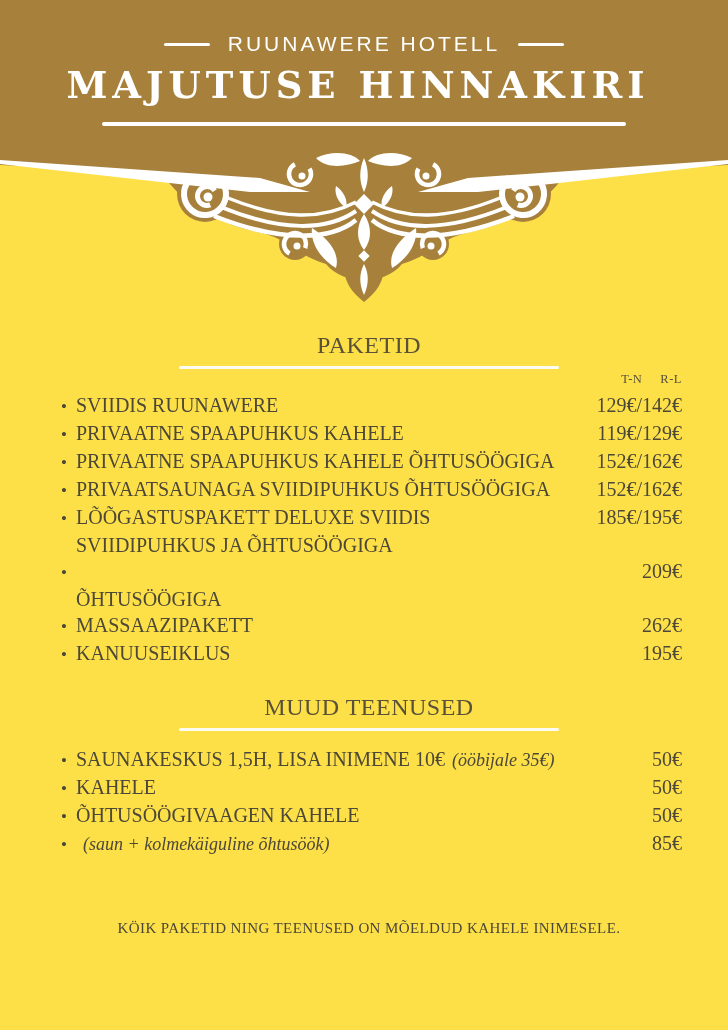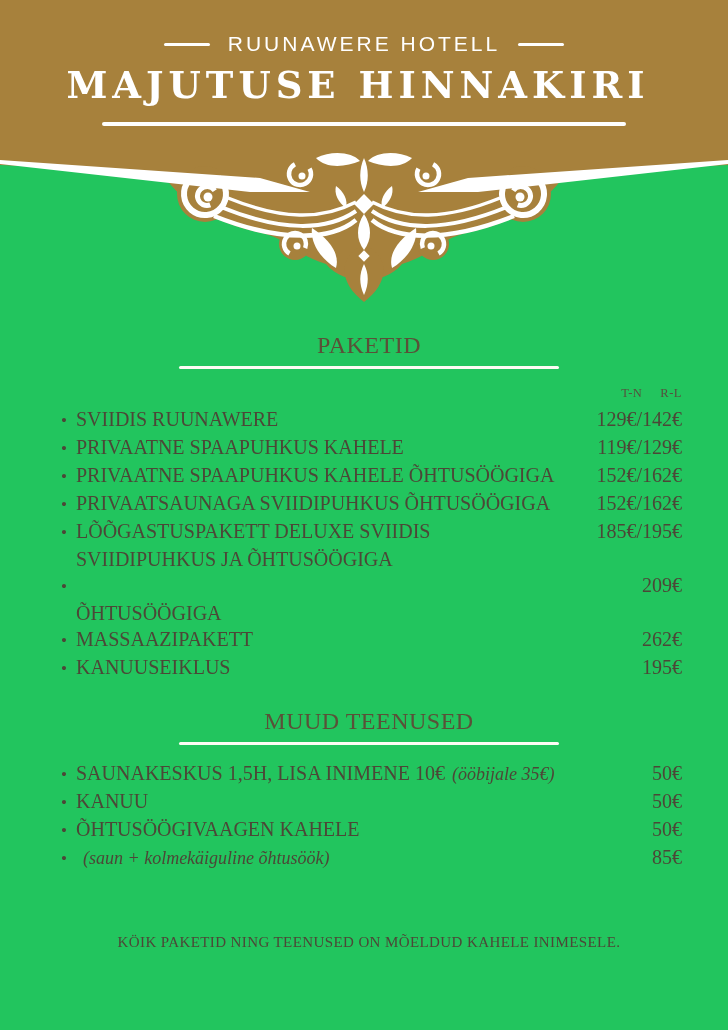--- a/index.html
+++ b/index.html
@@ -2,21 +2,21 @@
 <html><head>
 <meta charset="utf-8">
 <style>
   html,body{margin:0;padding:0;}
   body{
     width:728px;height:1030px;
     font-family:"Liberation Serif", serif;
     background:#e9dfc7;
     overflow:hidden;
   }
-  .page{position:relative;width:728px;height:1030px;background:#22c55e;}
+  .page{position:relative;width:728px;height:1030px;background:#fde047;}
 
   
   .banner{
     position:relative;width:728px;height:152px;
     background:#a7813c;
   }
   .hotel-row{
     display:flex;align-items:center;justify-content:center;
     padding-top:32px;
   }
@@ -56,21 +56,21 @@
     font-size:24px;font-weight:normal;letter-spacing:0.5px;
     color:#5a5138;
   }
   .heading-rule{
     width:380px;height:3px;background:#fdfcf4;
     margin:7px auto 0 auto;border-radius:2px;
   }
   .col-heads{
     display:flex;justify-content:flex-end;gap:18px;
     font-size:12.5px;color:#55503e;letter-spacing:0.5px;
-    margin-top:17px;height:15px;
+    margin-top:3px;height:15px;
   }
   .rows{margin-top:5px;}
   .row{font-size:20px;line-height:26px;}
   .line{display:flex;align-items:baseline;}
   .bullet{
     width:20px;flex:0 0 20px;font-size:17px;color:#4c4737;
     padding-left:5px;box-sizing:border-box;
   }
   .label{white-space:nowrap;}
   .note{font-style:italic;font-size:18px;padding-left:7px;white-space:nowrap;}
@@ -240,21 +240,21 @@
             <div class="line">
               <span class="bullet">•</span>
               <span class="label">SAUNAKESKUS 1,5H, LISA INIMENE 10€</span>
               <span class="note">(ööbijale 35€)</span>
               <span class="price">50€</span>
             </div>
           </div>
           <div class="row">
             <div class="line">
               <span class="bullet">•</span>
-              <span class="label">KANUU</span>
+              <span class="label">KAHELE</span>
               <span class="price">50€</span>
             </div>
           </div>
           <div class="row">
             <div class="line">
               <span class="bullet">•</span>
               <span class="label">ÕHTUSÖÖGIVAAGEN KAHELE</span>
               <span class="price">50€</span>
             </div>
           </div>

